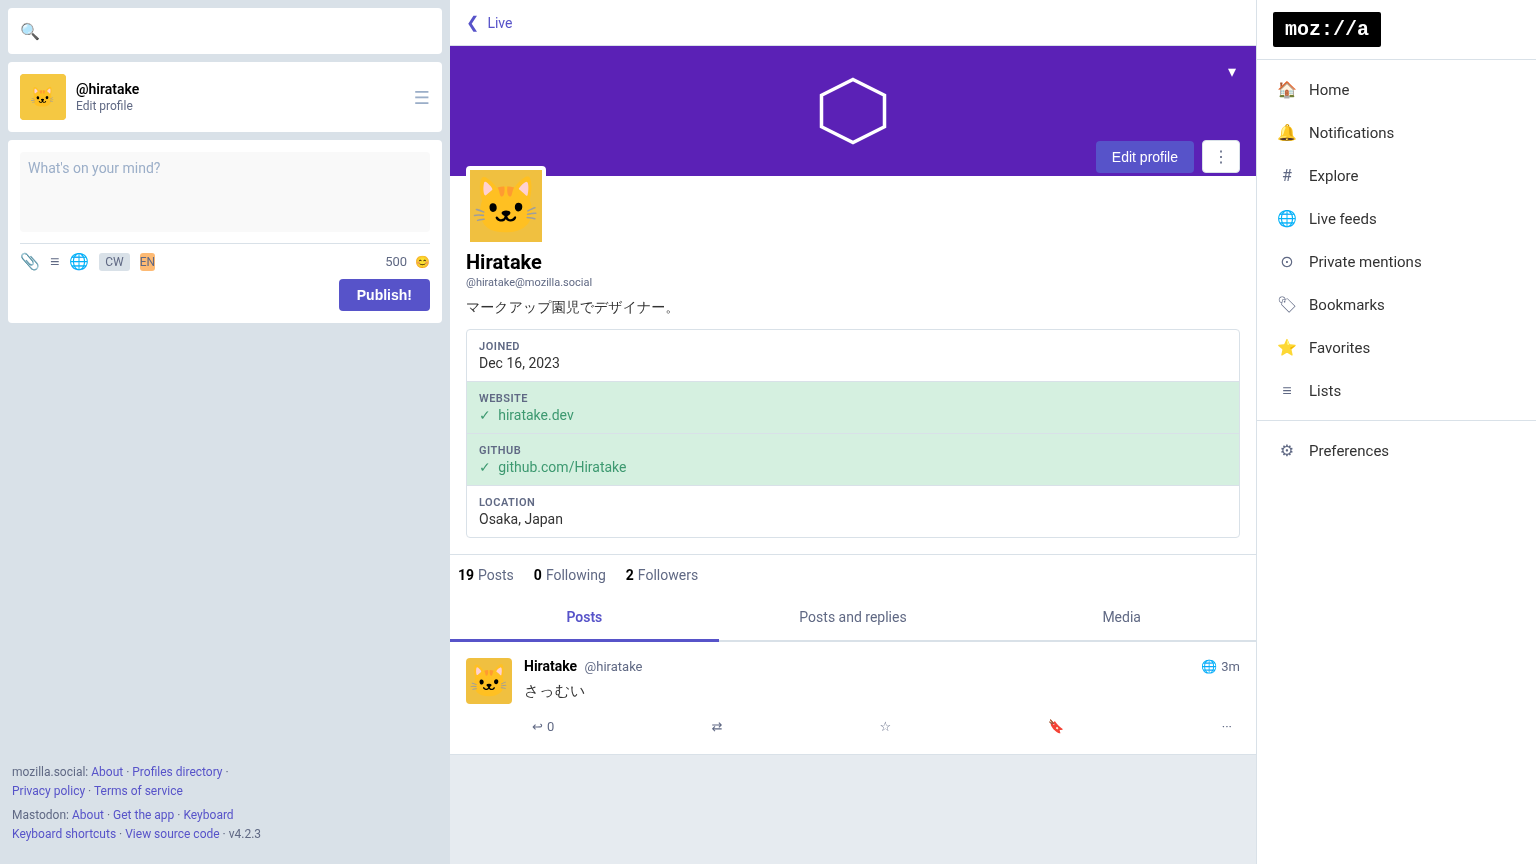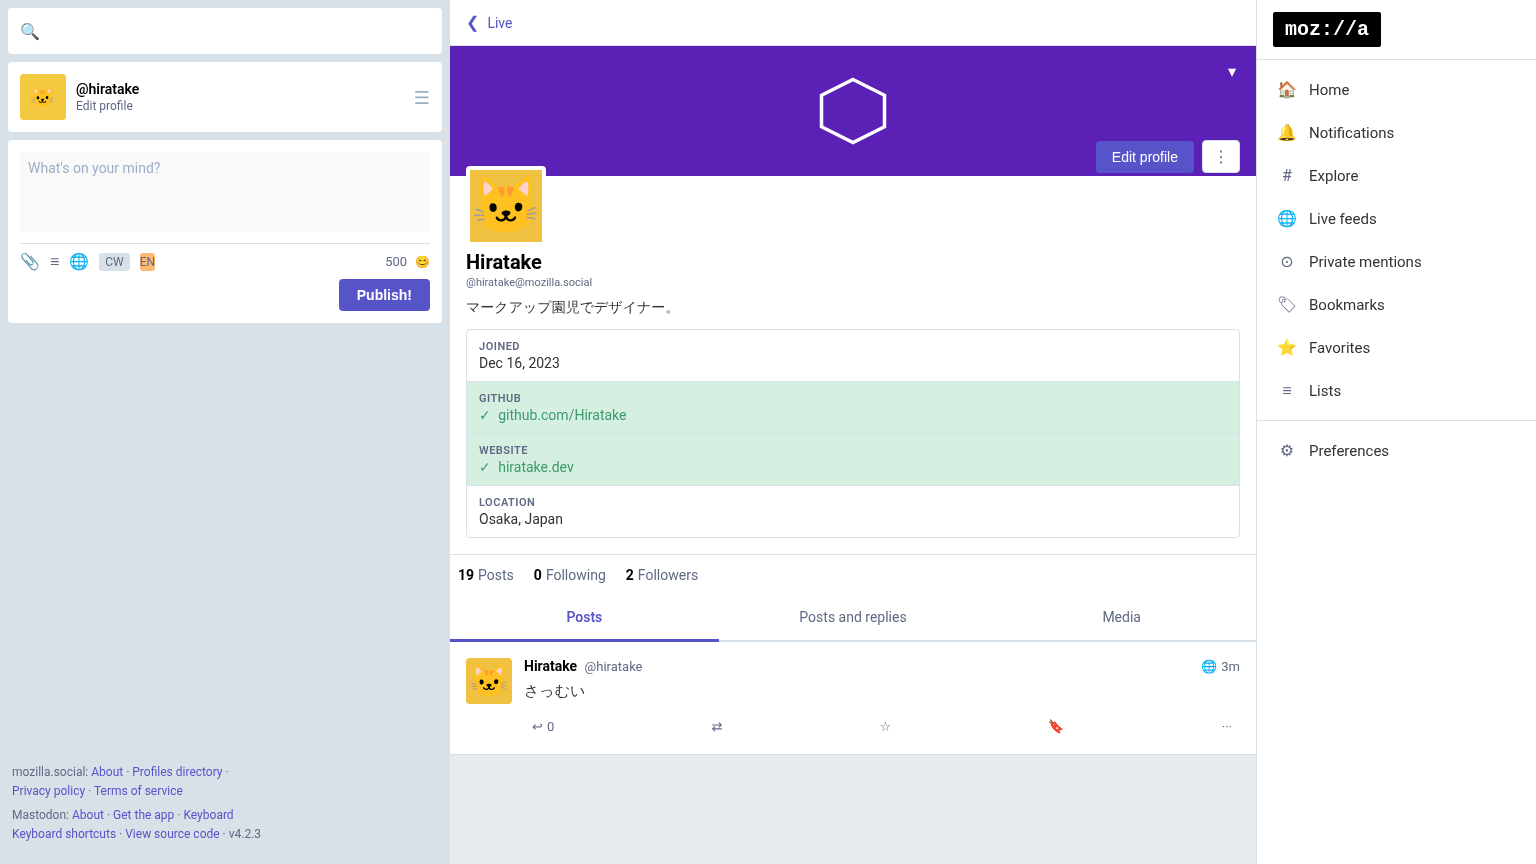--- a/index.html
+++ b/index.html
@@ -644,31 +644,31 @@
     <div class="display-name">Hiratake</div>
     <div class="full-handle">@hiratake@mozilla.social</div>
     <div class="bio">マークアップ園児でデザイナー。</div>
 
     <div class="profile-fields">
       <div class="profile-field">
         <div class="field-label">JOINED</div>
         <div class="field-value">Dec 16, 2023</div>
       </div>
       <div class="profile-field verified">
+        <div class="field-label">WEBSITE</div>
+        <div class="field-value">
+          <span class="field-check">✓</span>
+          <a href="#">hiratake.dev</a>
+        </div>
+      </div>
+      <div class="profile-field verified">
         <div class="field-label">GITHUB</div>
         <div class="field-value">
           <span class="field-check">✓</span>
           <a href="#">github.com/Hiratake</a>
-        </div>
-      </div>
-      <div class="profile-field verified">
-        <div class="field-label">WEBSITE</div>
-        <div class="field-value">
-          <span class="field-check">✓</span>
-          <a href="#">hiratake.dev</a>
         </div>
       </div>
       <div class="profile-field">
         <div class="field-label">LOCATION</div>
         <div class="field-value">Osaka, Japan</div>
       </div>
     </div>
   </div>
 
   <div class="stats-row">

